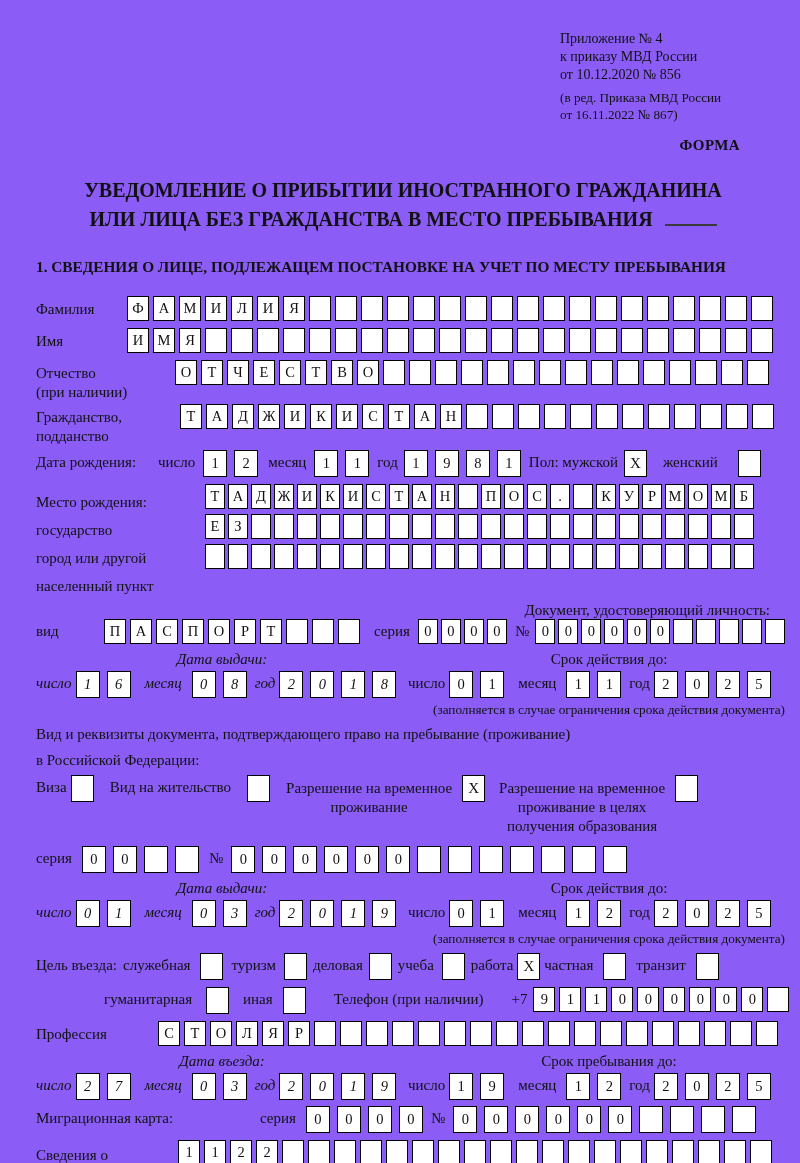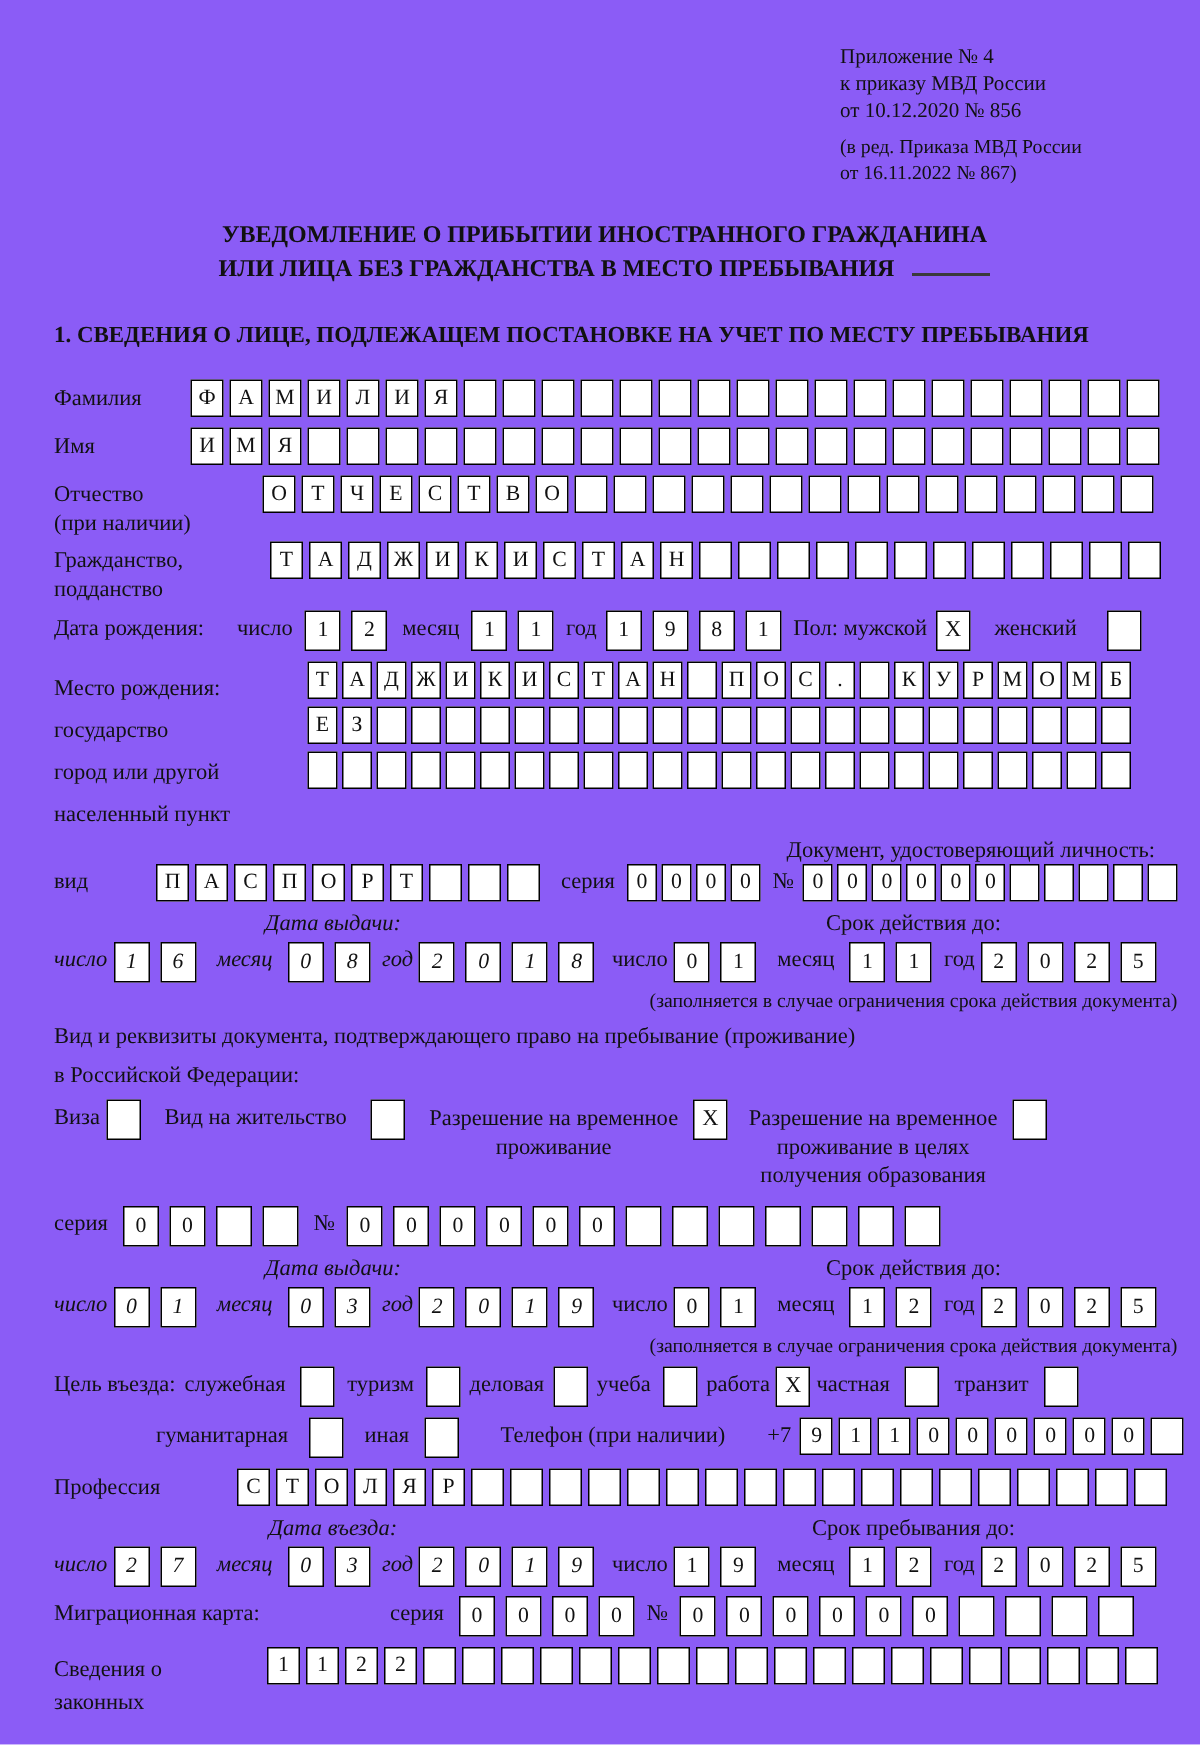--- a/index.html
+++ b/index.html
@@ -6,21 +6,21 @@
   .page{
     width:800px;height:1163px;box-sizing:border-box;
     padding:30px 30px 10px 36px;
     font-family:"Liberation Serif","DejaVu Serif",serif;
     font-size:15px;color:#111;background:#8b5cf6;position:relative;overflow:hidden;
   }
   .apx{margin-left:524px;font-size:14px;line-height:1.3;}
   .apx-sub{font-size:13.2px;}
   .apx .gap{height:4px;}
   .forma{text-align:right;font-weight:bold;margin-top:14px;padding-right:30px;letter-spacing:.4px;}
-  .title{text-align:center;font-weight:bold;font-size:16px;line-height:1.45;margin-top:22px;}
+  .title{text-align:center;font-weight:bold;font-size:20px;line-height:1.45;margin-top:22px;}
   .blank{display:inline-block;width:52px;height:13px;border-bottom:2.5px solid #3a3a3a;margin-left:12px;}
   .sect{font-weight:bold;font-size:15.3px;margin:24px 0 20px 0;}
   .frow{display:flex;align-items:flex-start;margin-bottom:7px;}
   .lbl{flex:0 0 auto;line-height:19px;padding-top:4px;}
   .w91{width:91px;}  .w139{width:139px;} .w144{width:144px;} .w169{width:169px;}
   .w68{width:68px;} .w122{width:122px;} .w142{width:142px;} .w196{width:196px;}
   .cells{display:flex;gap:4px;flex-wrap:nowrap;}
   .cell{flex:0 0 auto;width:22px;height:25px;box-sizing:border-box;border:1.6px solid #000;
         display:flex;align-items:center;justify-content:center;font-size:14.5px;background:#fff;}
   .cells.sm{gap:3px;} .cells.sm .cell{width:20px;height:25px;}
@@ -49,20 +49,21 @@
 
   <div class="apx">
     <div>Приложение № 4</div>
     <div>к приказу МВД России</div>
     <div>от 10.12.2020 № 856</div>
     <div class="gap"></div>
     <div class="apx-sub">(в ред. Приказа МВД России</div>
     <div class="apx-sub">от 16.11.2022 № 867)</div>
   </div>
 
+  <div class="forma">ФОРМА</div>
 
   <div class="title">
     <div>УВЕДОМЛЕНИЕ О ПРИБЫТИИ ИНОСТРАННОГО ГРАЖДАНИНА</div>
     <div><span>ИЛИ ЛИЦА БЕЗ ГРАЖДАНСТВА В МЕСТО ПРЕБЫВАНИЯ</span><span class="blank"></span></div>
   </div>
 
   <div class="sect">1. СВЕДЕНИЯ О ЛИЦЕ, ПОДЛЕЖАЩЕМ ПОСТАНОВКЕ НА УЧЕТ ПО МЕСТУ ПРЕБЫВАНИЯ</div>
 
   <div class="frow">
     <div class="lbl w91">Фамилия</div>

